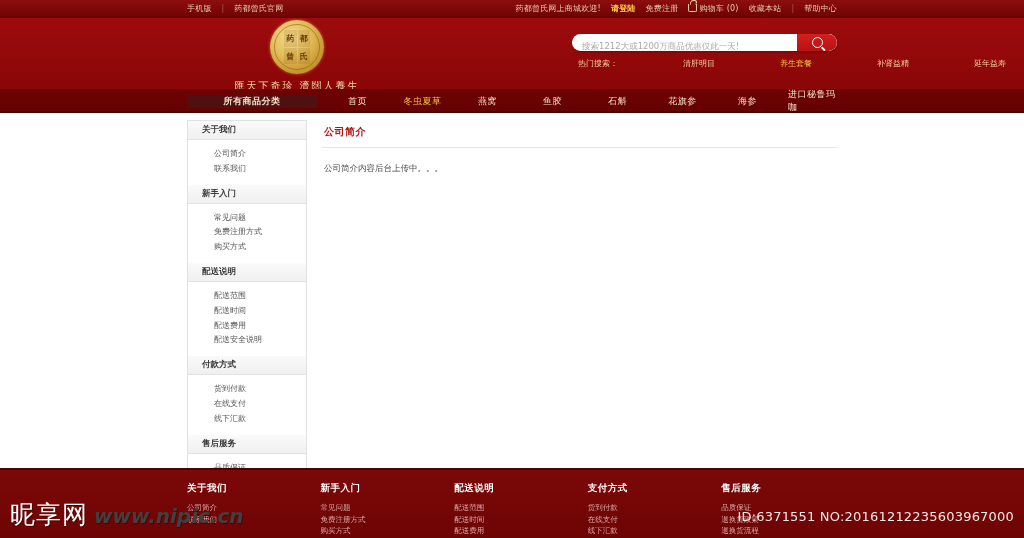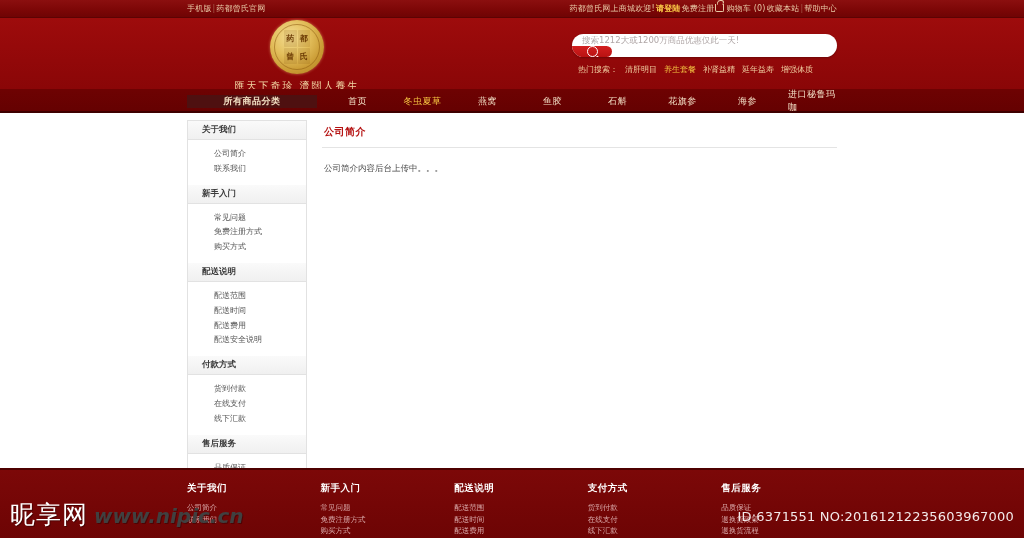--- a/index.html
+++ b/index.html
@@ -13,21 +13,21 @@
   
   .topbar {
     position:absolute; top:0; left:0; width:1024px; height:18px;
     background: linear-gradient(180deg,#8b0f0f 0%, #7d0707 55%, #6f0404 100%);
     border-bottom:1px solid #5d0303;
   }
   .topbar-inner {
     width:650px; margin:0 auto; height:18px; position:relative;
     display:flex; align-items:center; justify-content:space-between;
   }
-  .tb-left, .tb-right { display:flex; align-items:center; gap:1px; }
+  .tb-left, .tb-right { display:flex; align-items:center; gap:10px; }
   .tb-link {
     font-size:8px; color:#e8c9a6; line-height:18px; white-space:nowrap;
     cursor:pointer; letter-spacing:.2px;
   }
   .tb-sep { font-size:8px; color:#a45a4a; line-height:18px; }
   .tb-hot { color:#ffd24a; font-weight:bold; }
   .cart-ico {
     display:inline-block; width:9px; height:8px; position:relative; margin-right:2px;
     border:1px solid #e8c9a6; border-top:none; border-radius:0 0 2px 2px;
     vertical-align:-1px;
@@ -66,41 +66,40 @@
     display:flex; align-items:center; justify-content:center;
     background:rgba(120,70,8,.14); border-radius:1px;
   }
   .tagline {
     margin-top:5px; font-size:10px; color:#f1d6a4; letter-spacing:2px;
     font-family:"DejaVu Serif","Liberation Serif",serif; white-space:nowrap;
   }
 
   .search-zone { position:absolute; right:0px; top:16px; width:265px; }
   .search-box {
-    display:flex; height:23px; background:#fff; border-radius:12px; overflow:hidden;
+    display:flex; height:17px; background:#fff; border-radius:12px; overflow:hidden;
     box-shadow:0 1px 2px rgba(0,0,0,.25);
-    flex-direction:column;
   }
   .search-input {
     flex:1; border:none; outline:none; padding:0 10px; height:23px;
     font-size:8.5px; color:#333; font-family:"DejaVu Sans","Liberation Sans",sans-serif;
     background:transparent;
   }
   .search-input::placeholder { color:#b0a7a7; }
   .search-btn {
     width:40px; background:linear-gradient(180deg,#d31f1f,#b81212); border:none;
     cursor:pointer; display:flex; align-items:center; justify-content:center;
     border-radius:0 12px 12px 0;
   }
   .mag { width:11px; height:11px; border:1.6px solid #fff; border-radius:50%; position:relative; }
   .mag:after{ content:""; position:absolute; right:-4px; bottom:-3px; width:5px; height:1.6px;
     background:#fff; transform:rotate(45deg); border-radius:1px; }
-  .hotline { margin-top:7px; display:flex; align-items:center; gap:7px; padding-left:6px; }
+  .hotline { margin-top:7px; display:flex; align-items:center; gap:21px; padding-left:6px; }
   .hot-label { font-size:8px; color:#f0cda0; white-space:nowrap; }
-  .hot-kw { font-size:8px; color:#f0cda0; cursor:pointer; white-space:nowrap; }
+  .hot-kw { font-size:8px; color:#f0cda0; cursor:pointer; white-space:nowrap;margin-left:44px; }
   .hot-kw.active { color:#f5c542; }
 
   
   .nav {
     position:absolute; top:89px; left:0; width:1024px; height:24px;
     background: linear-gradient(180deg,#6e0202 0%, #650101 100%);
     border-bottom:2px solid #3f0000;
   }
   .nav-inner { width:650px; margin:0 auto; height:24px; display:flex; align-items:center; }
   .nav-cat {

